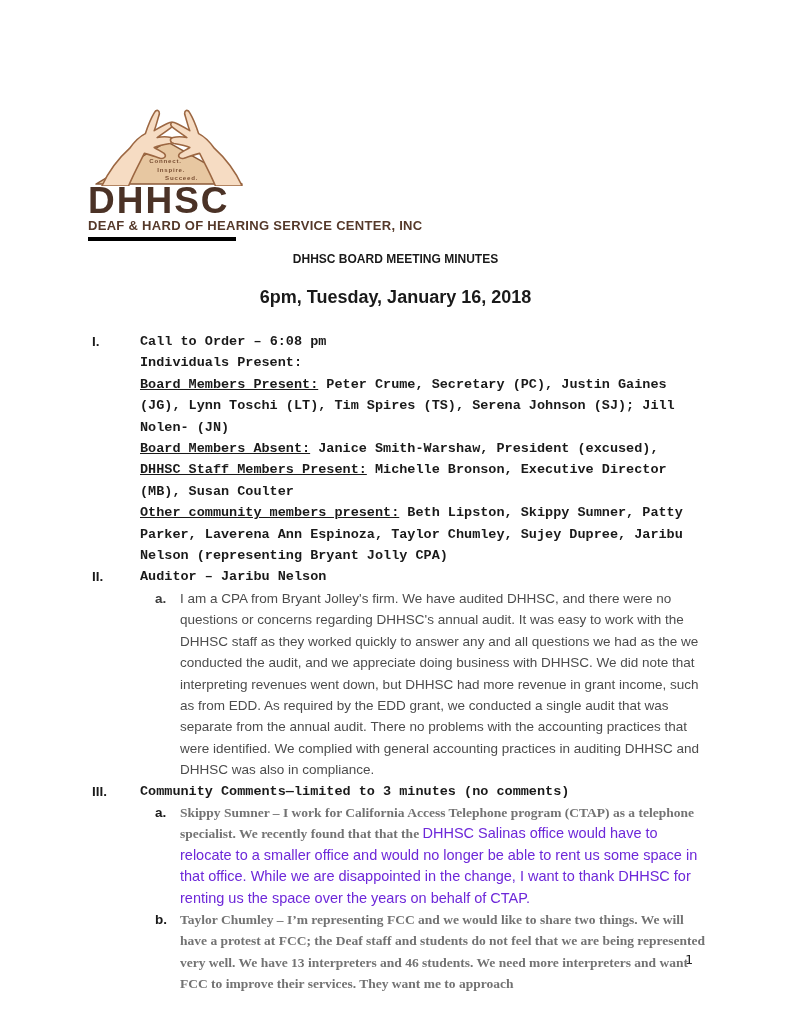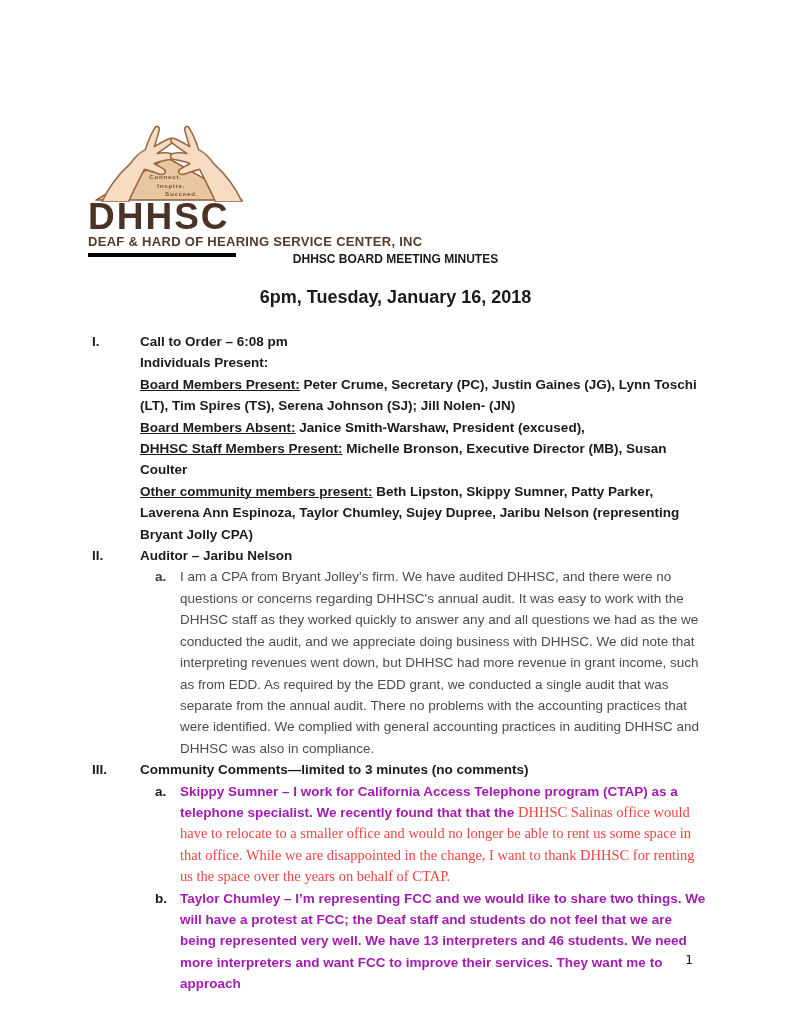--- a/index.html
+++ b/index.html
@@ -2,21 +2,21 @@
 <html><head>
 <meta charset="utf-8">
 <style>
   html,body{margin:0;padding:0;background:#ffffff;}
   .page{
     position:relative;width:791px;height:1024px;background:#ffffff;
     font-family:"Liberation Sans",sans-serif;color:#1a1a1a;overflow:hidden;
   }
 
   
-  .logo{position:absolute;left:88px;top:120px;width:168px;}
+  .logo{position:absolute;left:88px;top:104px;width:168px;}
   .logo svg{display:block;}
   .logo-acronym{
     font-weight:bold;font-size:37px;line-height:31px;color:#4b3226;
     letter-spacing:2px;margin-top:-1px;
   }
   .logo-name{
     font-size:13px;font-weight:bold;color:#55392a;letter-spacing:0.3px;
     margin-top:2px;white-space:nowrap;
   }
   .logo-rule{height:4px;background:#000;width:148px;margin-top:4px;}
@@ -29,28 +29,28 @@
   
   .doc-body{
     position:absolute;left:92px;top:331px;width:618px;
     font-size:13.5px;line-height:21.4px;
   }
   .sec{display:flex;}
   .sec-num{width:48px;flex:none;font-weight:bold;}
   .sec-content{flex:1;}
   .b{font-weight:bold;}
   .ul{text-decoration:underline;text-decoration-thickness:1.4px;}
-  .para{font-weight:bold;}
+  .para{font-weight:bold;font-family:Liberation Mono, monospace;}
   .item{display:flex;margin-left:15px;}
   .item-letter{width:25px;flex:none;font-weight:bold;}
   .item-text{flex:1;}
   .auditor-text{color:#4c4c4c;font-weight:normal;}
   .auditor-letter{color:#3c3c3c;}
-  .bold-text{font-weight:bold;color:#a21caf;}
-  .serif{font-family:Liberation Serif, serif;font-size:14.5px;font-weight:normal;color:#ef4444;}
+  .bold-text{font-weight:bold;color:#737373;font-family:Liberation Serif, serif;}
+  .serif{font-family:Liberation Sans, sans-serif;font-size:14.5px;font-weight:normal;color:#6d28d9;}
 
   .pageno{
     position:absolute;left:685px;top:952px;
     font-family:"DejaVu Sans Mono",monospace;font-size:13px;color:#222;
   }
 </style>
 </head>
 <body>
 
 <div class="page">

